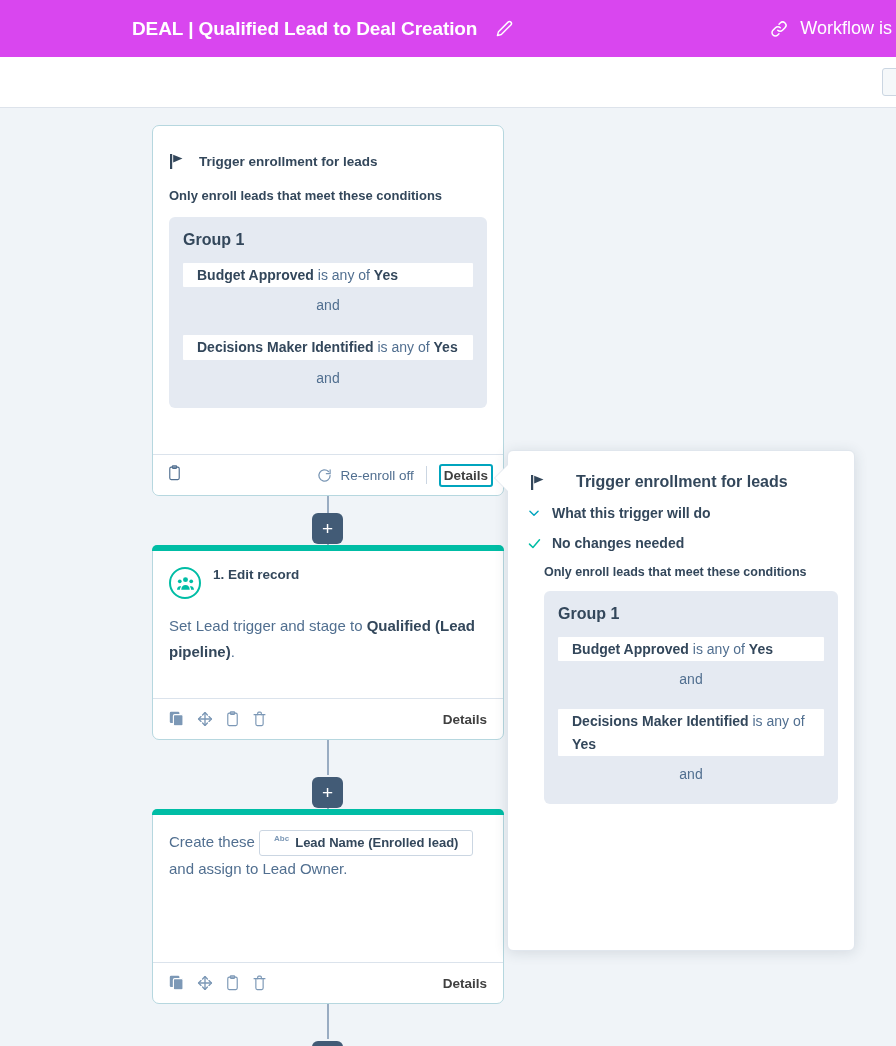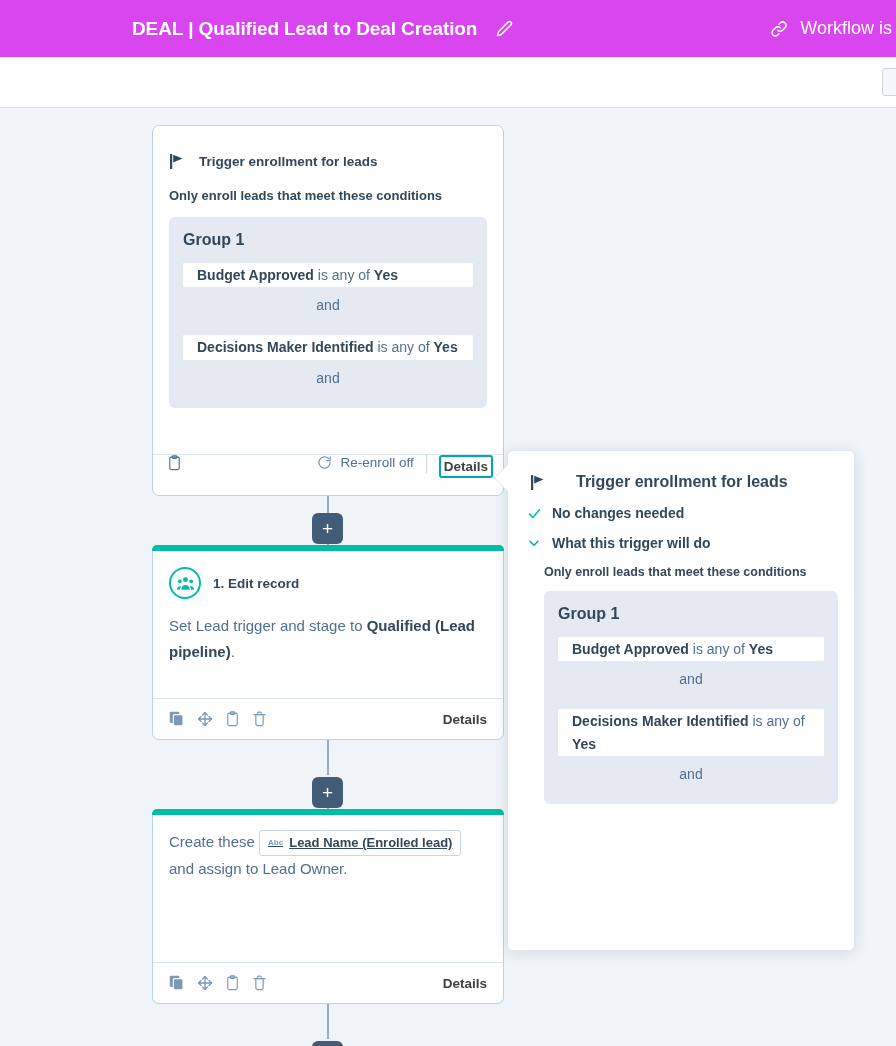--- a/index.html
+++ b/index.html
@@ -171,21 +171,21 @@
   
   .trigger-footer {
     position: absolute;
     left: 0; bottom: 0;
     width: 100%;
     height: 41px;
     background: #ffffff;
     border-top: 1px solid #dbe3ec;
     border-radius: 0 0 6px 6px;
     display: flex;
-    align-items: flex-start;
+    align-items: center;
     padding: 0 12px 0 14px;
   }
   .tf-spacer { flex: 1; }
   .reenroll {
     display: flex; align-items: center;
     font-size: 13.5px;
     color: #516f90;
     cursor: pointer;
   }
   .reenroll .ico { margin-right: 8px; display:flex; }
@@ -203,21 +203,21 @@
   .details-link.focused {
     border: 2px solid #00a4bd;
     border-radius: 3px;
     padding: 2px 3px;
     margin-right: -2px;
   }
 
   
   .act-head {
     display: flex;
-    align-items: center;
+    align-items: flex-start;
     padding: 16px 16px 0 16px;
   }
   .act-circle {
     width: 32px; height: 32px;
     border-radius: 50%;
     border: 2px solid #00bda5;
     background: #ffffff;
     display: flex; align-items: center; justify-content: center;
     margin-right: 12px;
   }
@@ -228,31 +228,29 @@
   }
   .act-body {
     padding: 14px 18px 0 16px;
     font-size: 15px;
     color: #516f90;
     line-height: 1.75;
   }
   .act-body b { color: #33475b; font-weight: bold; }
   .token-chip {
     display: inline-flex;
-    align-items: center;
     border: 1px solid #cbd6e2;
     background: #ffffff;
     border-radius: 3px;
-    padding: 2px 8px;
+    padding: 2px 14px;
     font-size: 13px;
     font-weight: bold;
     color: #33475b;
     vertical-align: middle;
     line-height: 1.5;
-    text-decoration: underline;
   }
   .token-abc {
     font-size: 8px;
     font-weight: bold;
     color: #7c98b6;
     margin-right: 6px;
     letter-spacing: 0px;
   }
   .act-footer {
     position: absolute;
@@ -533,36 +531,36 @@
         <svg width="16" height="17" viewBox="0 0 16 17" fill="none">
           <rect x="1" y="1" width="2.2" height="15" fill="#33475b"></rect>
           <path d="M4.2 1.8 L13.5 5.6 L4.2 9.4 Z" fill="#33475b"></path>
         </svg>
       </div>
       <div class="pop-head-title">Trigger enrollment for leads</div>
     </div>
 
     <div class="pop-row">
       <span class="ico">
+        <svg width="14" height="14" viewBox="0 0 24 24" fill="none" stroke="#00a4bd" stroke-width="2.4" stroke-linecap="round" stroke-linejoin="round">
+          <polyline points="5,9 12,16 19,9"></polyline>
+        </svg>
+      </span>
+      <span class="pop-row-label">What this trigger will do</span>
+    </div>
+
+    <div class="pop-row">
+      <span class="ico">
         <svg width="15" height="15" viewBox="0 0 24 24" fill="none" stroke="#00bda5" stroke-width="2.4" stroke-linecap="round" stroke-linejoin="round">
           <polyline points="4,13 9.5,18.5 20,6"></polyline>
         </svg>
       </span>
       <span class="pop-row-label">No changes needed</span>
     </div>
 
-    <div class="pop-row">
-      <span class="ico">
-        <svg width="14" height="14" viewBox="0 0 24 24" fill="none" stroke="#00a4bd" stroke-width="2.4" stroke-linecap="round" stroke-linejoin="round">
-          <polyline points="5,9 12,16 19,9"></polyline>
-        </svg>
-      </span>
-      <span class="pop-row-label">What this trigger will do</span>
-    </div>
-
     <div class="pop-sub">Only enroll leads that meet these conditions</div>
 
     <div class="pop-group">
       <div class="group-title">Group 1</div>
 
       <div class="cond-pill">
         <b>Budget Approved</b><span> is any of </span><b>Yes</b>
       </div>
       <div class="and-sep">and</div>
 

